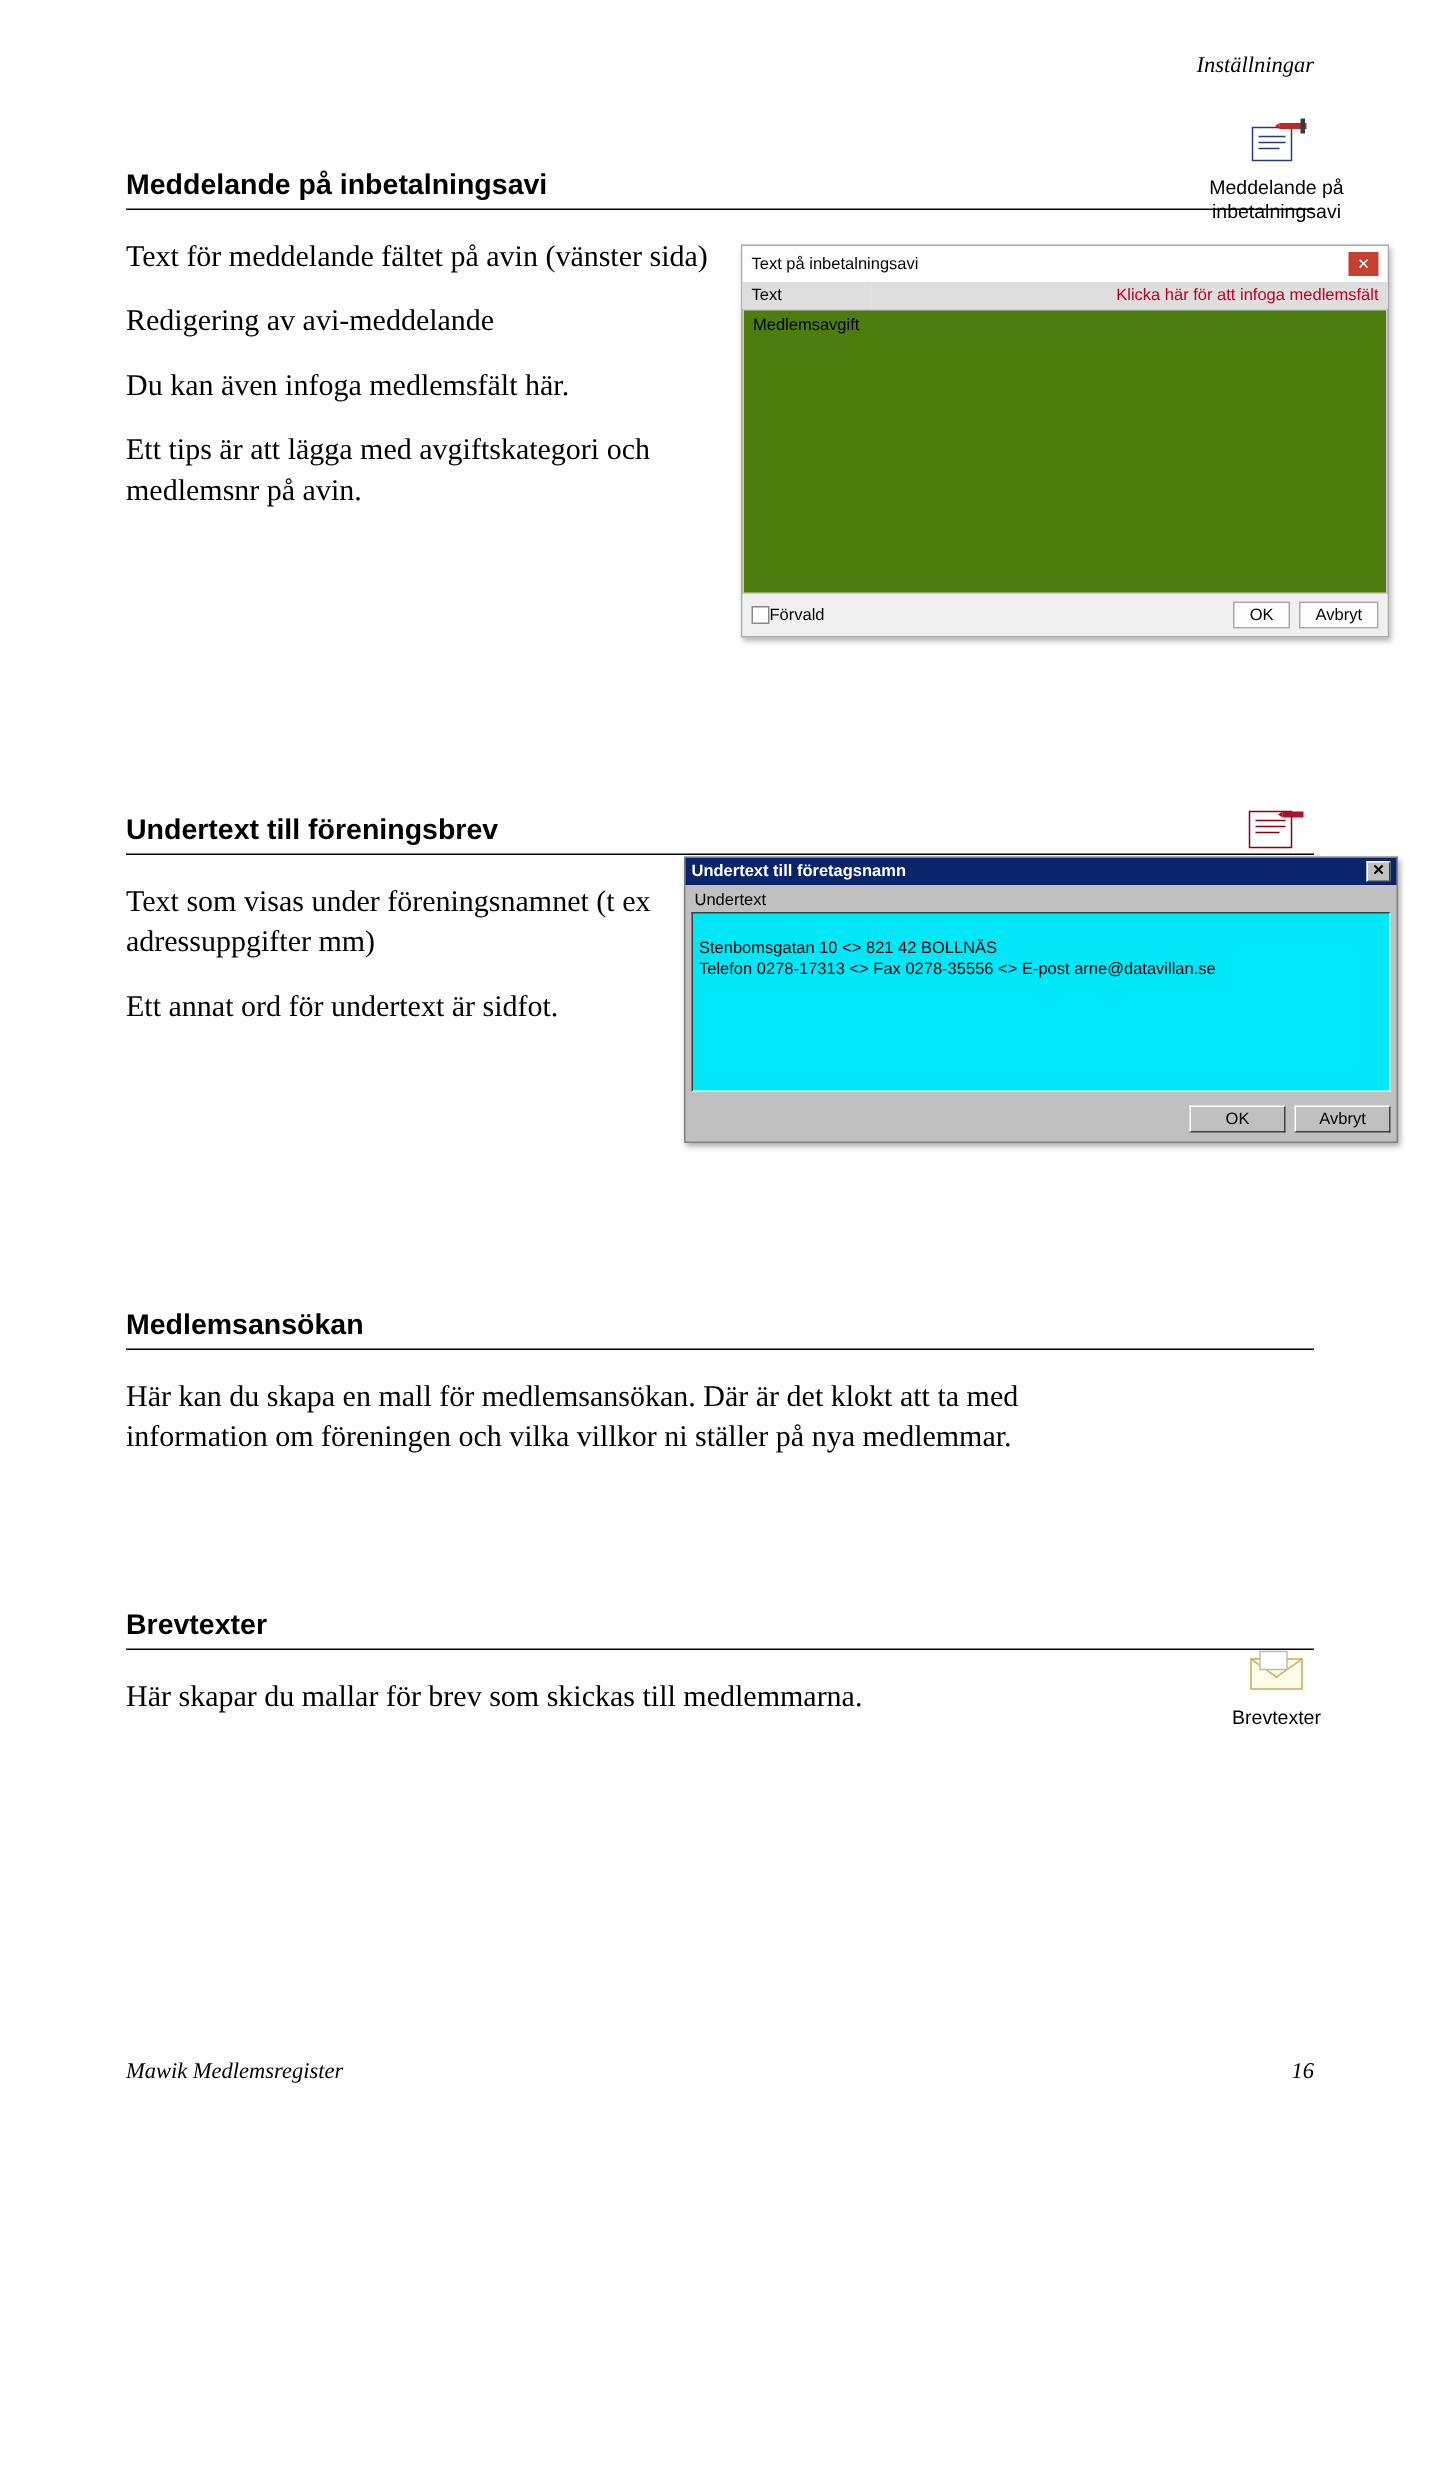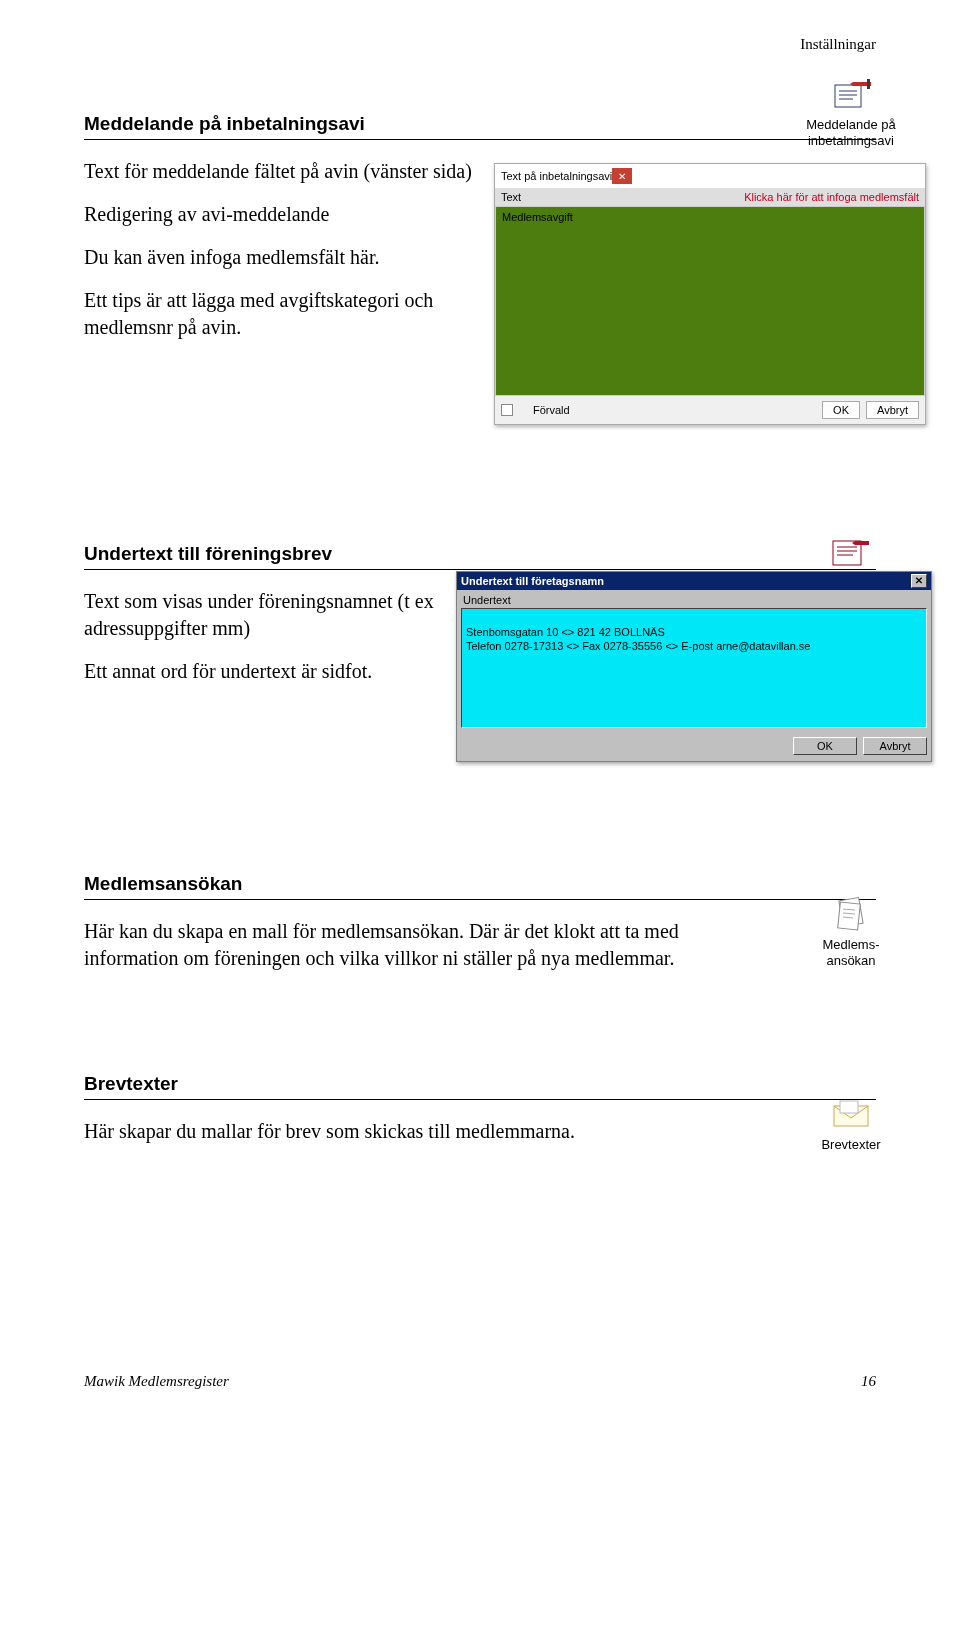--- a/index.html
+++ b/index.html
@@ -9,20 +9,21 @@
     font-size: 16px;
     color: #000;
     width: 960px;
     padding: 36px 84px 40px 84px;
     position: relative;
   }
   .header-right {
     text-align: right;
     font-size: 15px;
     margin-bottom: 60px;
+    font-style: italic;
   }
   h2.section-title {
     font-family: Arial, Helvetica, sans-serif;
     font-weight: bold;
     font-size: 19px;
     margin-bottom: 4px;
   }
   .rule {
     border: none;
     border-top: 1px solid #000;
@@ -72,20 +73,21 @@
     color: #000;
     background: #f0f0f0;
     border: 1px solid #aaa;
     box-shadow: 1px 2px 4px rgba(0,0,0,.3);
   }
   .dialog1 .titlebar {
     background: #fff;
     color: #000;
     padding: 4px 6px;
     display: flex;
+    justify-content: space-between;
     align-items: center;
     font-size: 11px;
   }
   .dialog1 .titlebar .title-text { font-weight: normal; }
   .dialog1 .close-btn {
     width: 20px; height: 16px;
     background: #c64030; color: #fff;
     display: flex; align-items: center; justify-content: center;
     font-size: 10px; cursor: default;
   }
@@ -126,21 +128,21 @@
     font-size: 11px;
   }
   .dialog1 .footer {
     background: #f0f0f0;
     padding: 5px 6px;
     display: flex;
     justify-content: space-between;
     align-items: center;
   }
   .dialog1 .check {
-    display: flex; align-items: center; gap: 20px;
+    display: flex; align-items: center; gap: 0;
     font-size: 11px;
   }
   .dialog1 .check .box {
     width: 12px; height: 12px; background: #fff; border: 1px solid #888;
   }
   .dialog1 .btns { display: flex; gap: 6px; }
   .dialog1 .btn {
     background: #fdfdfd;
     border: 1px solid #aaa;
     padding: 2px 10px;
@@ -321,33 +323,20 @@
       <div class="btn95">Avbryt</div>
     </div>
   </div>
 </div>
 
 <div class="section" style="min-height:130px">
   <h2 class="section-title">Medlemsansökan</h2>
   <hr class="rule">
   <p class="body-text" style="max-width:640px">Här kan du skapa en mall för medlemsansökan. Där är det klokt att ta med information om föreningen och vilka villkor ni ställer på nya medlemmar.</p>
 
-  <div class="icon-thumb" style="top:22px">
-    <div class="icon-box">
-      <svg width="44" height="40" viewBox="0 0 44 40">
-        <rect x="12" y="4" width="20" height="26" fill="#fff" stroke="#888" transform="rotate(-10 22 17)"></rect>
-        <rect x="10" y="8" width="20" height="26" fill="#fff" stroke="#888" transform="rotate(6 20 21)"></rect>
-        <line x1="14" y1="14" x2="26" y2="15" stroke="#aaa"></line>
-        <line x1="14" y1="18" x2="26" y2="19" stroke="#aaa"></line>
-        <line x1="14" y1="22" x2="24" y2="23" stroke="#aaa"></line>
-      </svg>
-    </div>
-    <div class="icon-caption" style="white-space:pre-line">Medlems-
-ansökan</div>
-  </div>
 </div>
 
 <div class="section" style="min-height:120px; margin-bottom:0">
   <h2 class="section-title">Brevtexter</h2>
   <hr class="rule">
   <p class="body-text" style="max-width:640px">Här skapar du mallar för brev som skickas till medlemmarna.</p>
 
   <div class="icon-thumb" style="top:22px">
     <div class="icon-box">
       <svg width="46" height="34" viewBox="0 0 46 34">

